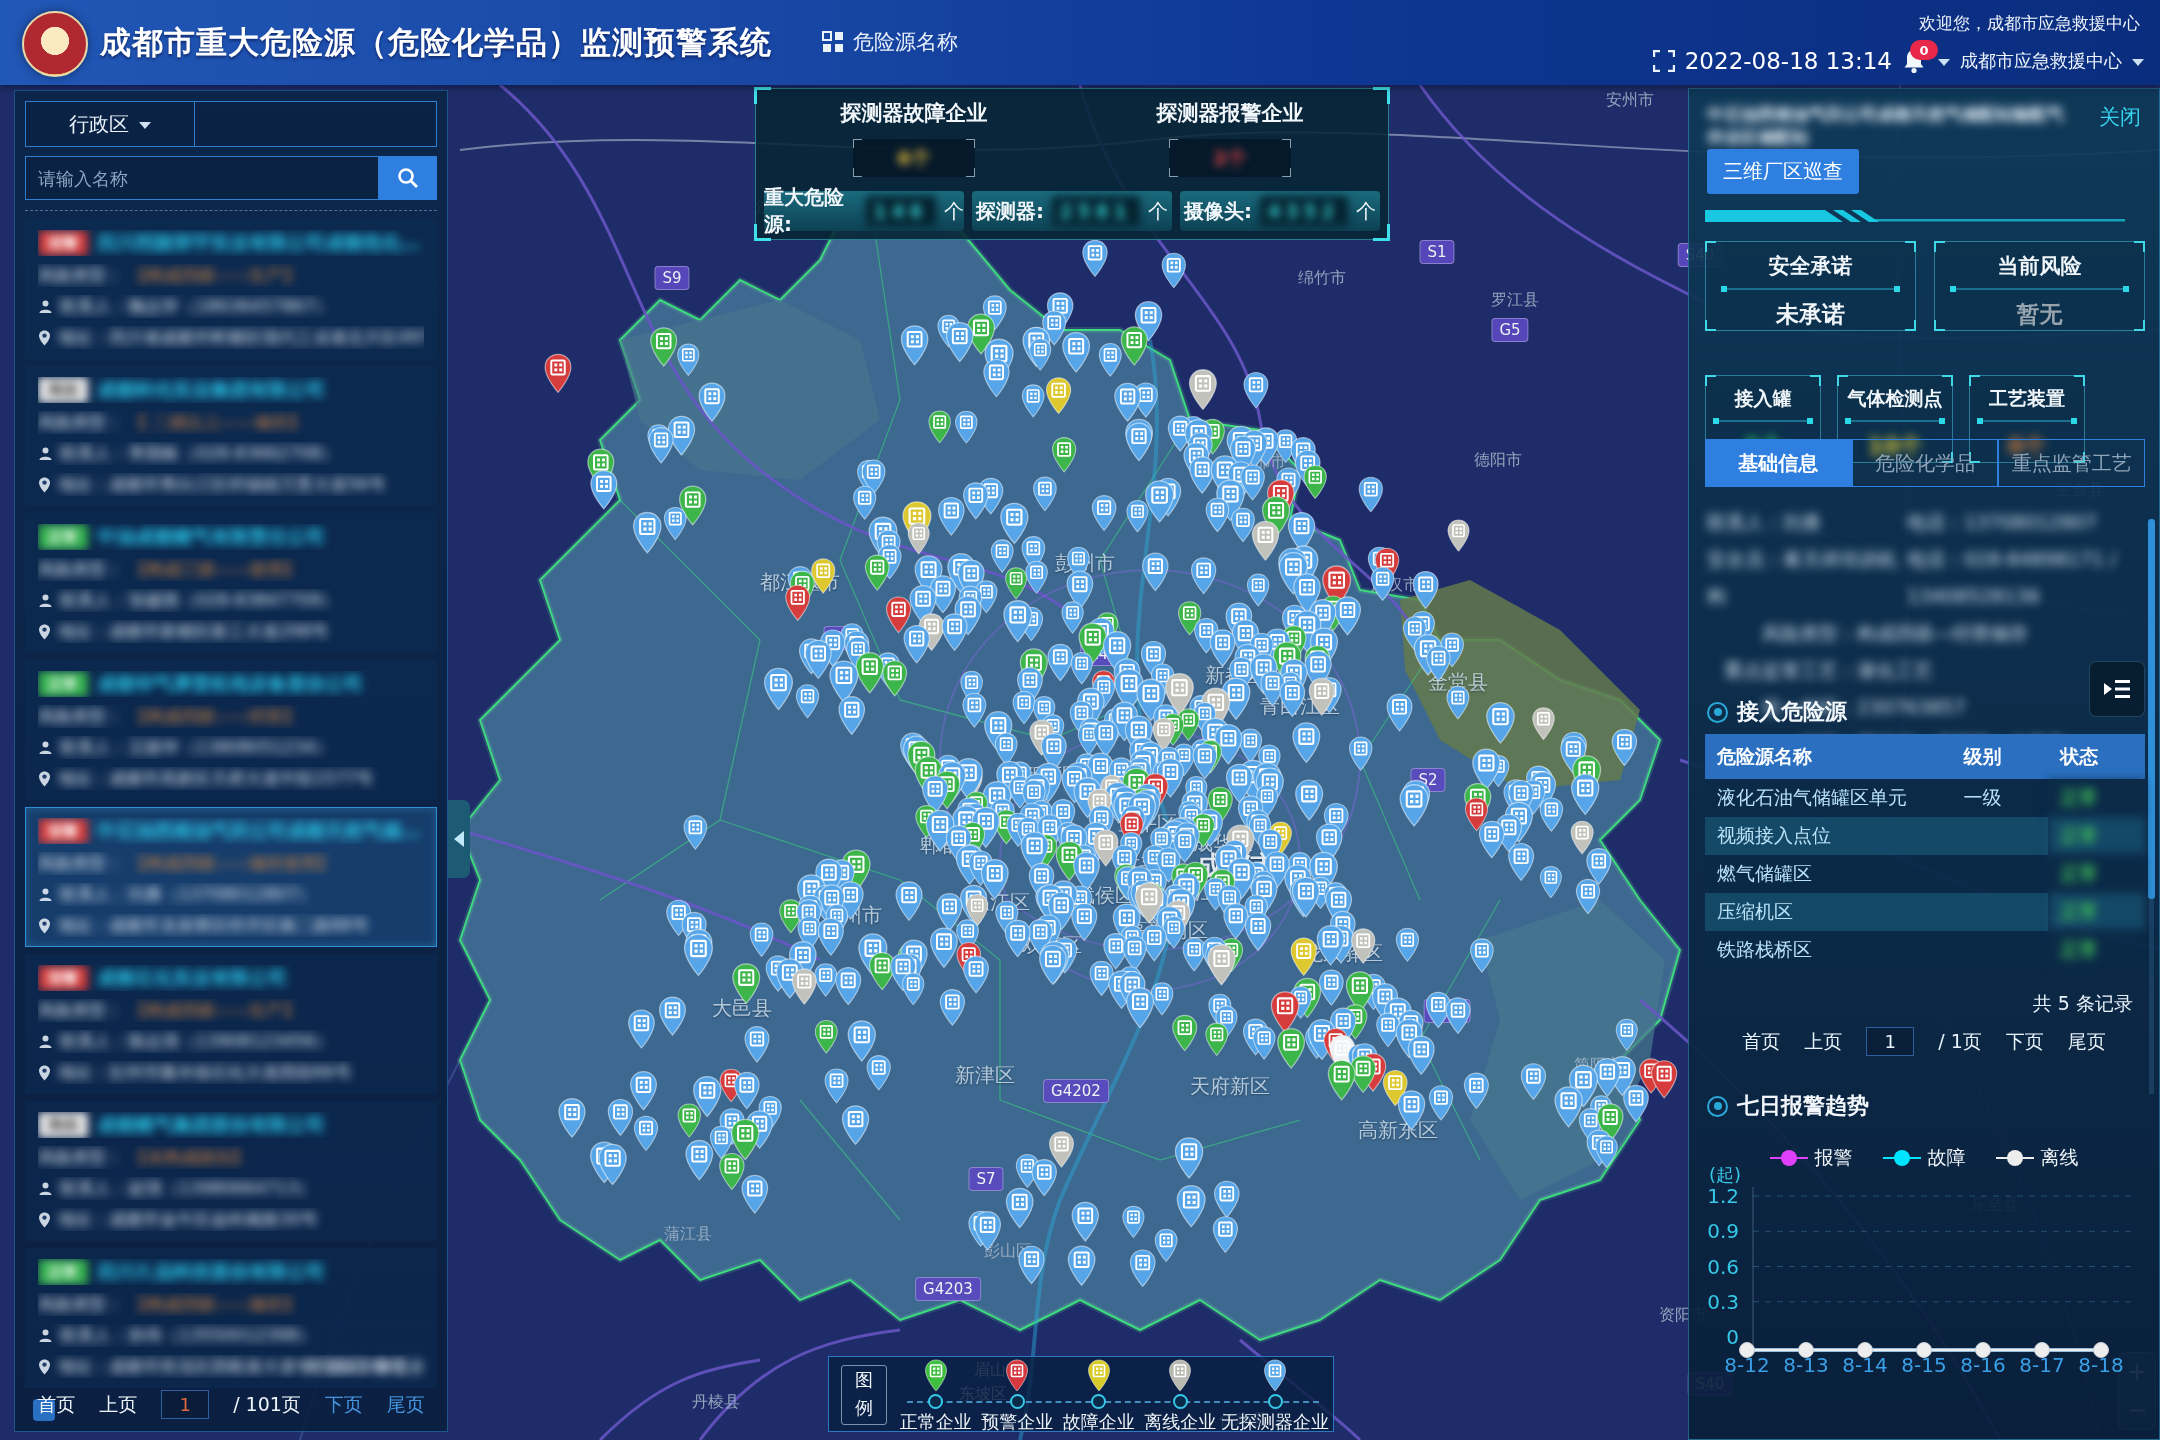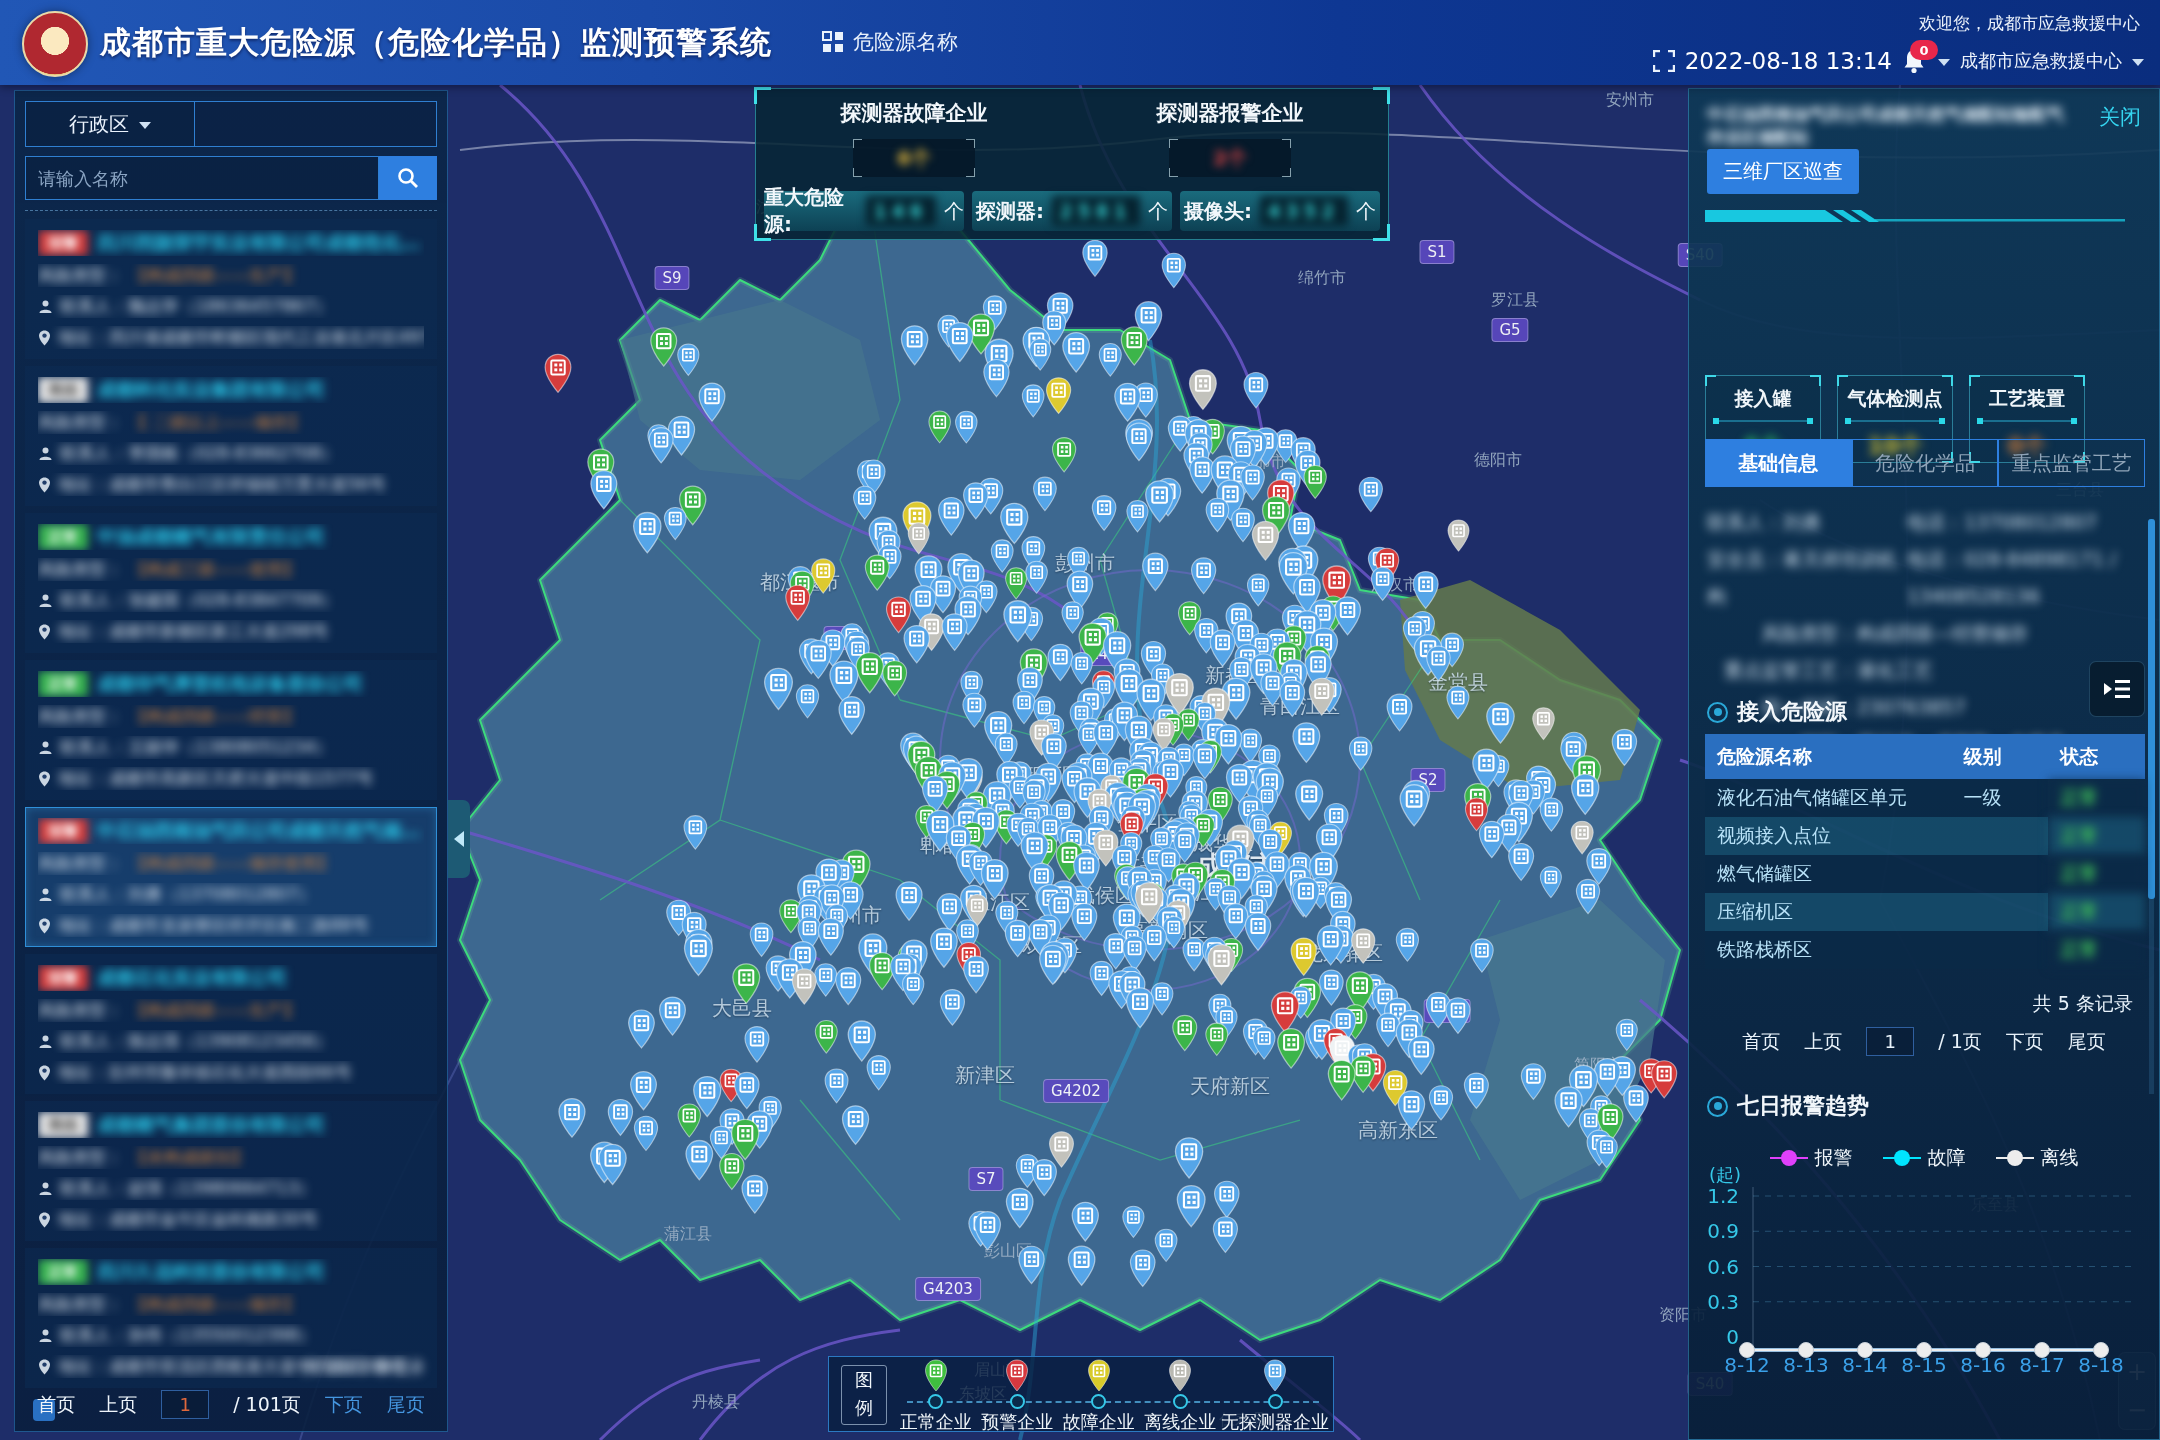--- a/index.html
+++ b/index.html
@@ -1187,20 +1187,40 @@
   <div id="rp-title" class="bl">中石油西南油气田公司成都天然气储配站输配气作业区储配站</div>
   <div id="rp-close">关闭</div>
   <button id="rp-tour">三维厂区巡查</button>
   <svg id="rp-divider" width="440" height="14" viewBox="0 0 440 14">
     <polygon points="0,1 120,1 138,13 0,13" fill="#18c8e0"></polygon>
     <polygon points="128,1 138,1 156,13 146,13" fill="#18c8e0"></polygon>
     <polygon points="146,1 156,1 174,13 164,13" fill="#18c8e0"></polygon>
     <rect x="170" y="10" width="250" height="2.5" fill="#18c8e0" opacity="0.75"></rect>
   </svg>
 
+  <div id="rp-promise">
+    <div class="rbox">
+      <i class="tl"></i>
+        <i class="tr"></i>
+        <i class="bl_"></i>
+        <i class="br"></i>
+      <div class="bt">安全承诺</div>
+      <div class="bline"></div>
+      <div class="bv" style="color:#f0f6fa">未承诺</div>
+    </div>
+    <div class="rbox">
+      <i class="tl"></i>
+        <i class="tr"></i>
+        <i class="bl_"></i>
+        <i class="br"></i>
+      <div class="bt">当前风险</div>
+      <div class="bline"></div>
+      <div class="bv" style="color:#97a4ad">暂无</div>
+    </div>
+  </div>
 
   <div id="rp-metrics">
       <div class="rbox">
         <i class="tl"></i>
         <i class="tr"></i>
         <i class="bl_"></i>
         <i class="br"></i>
         <div class="bt">接入罐</div>
         <div class="bline"></div>
         <div class="bv" style="color: rgb(47, 197, 106);">6个</div>

